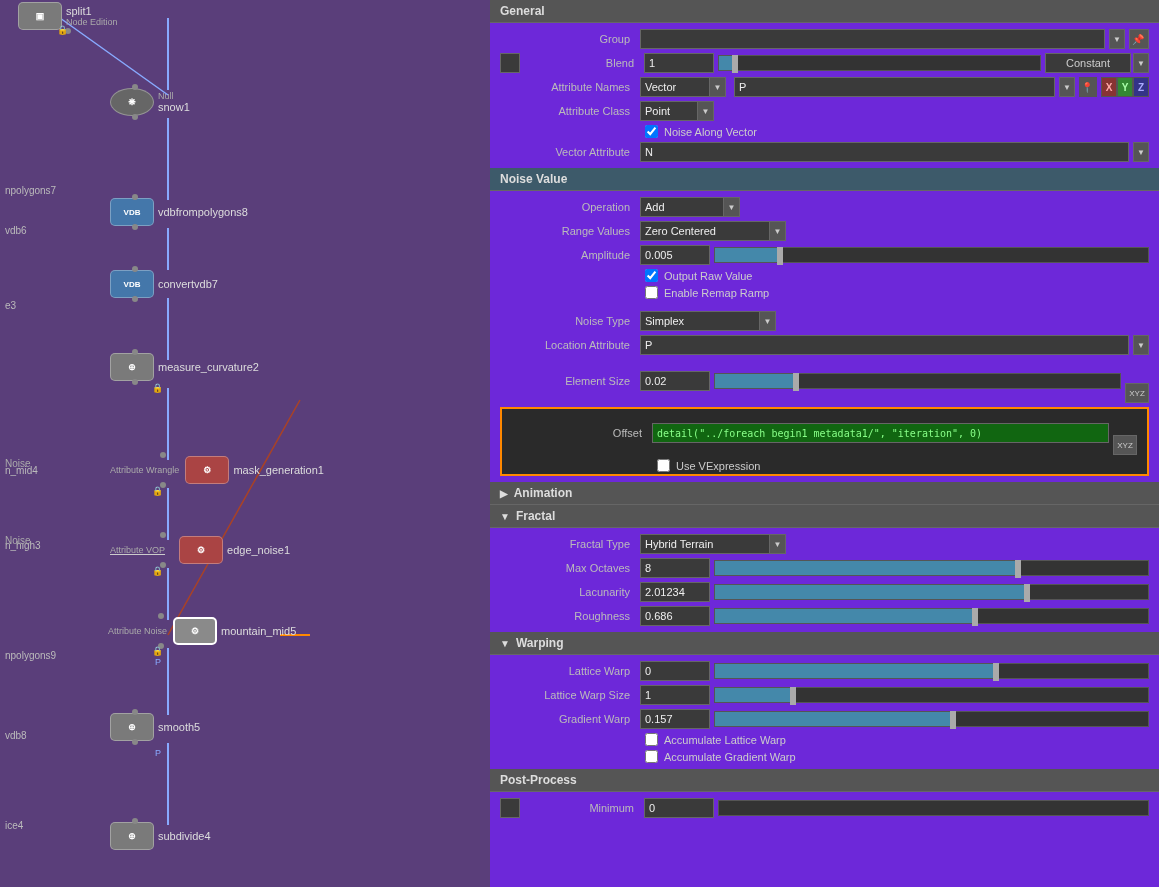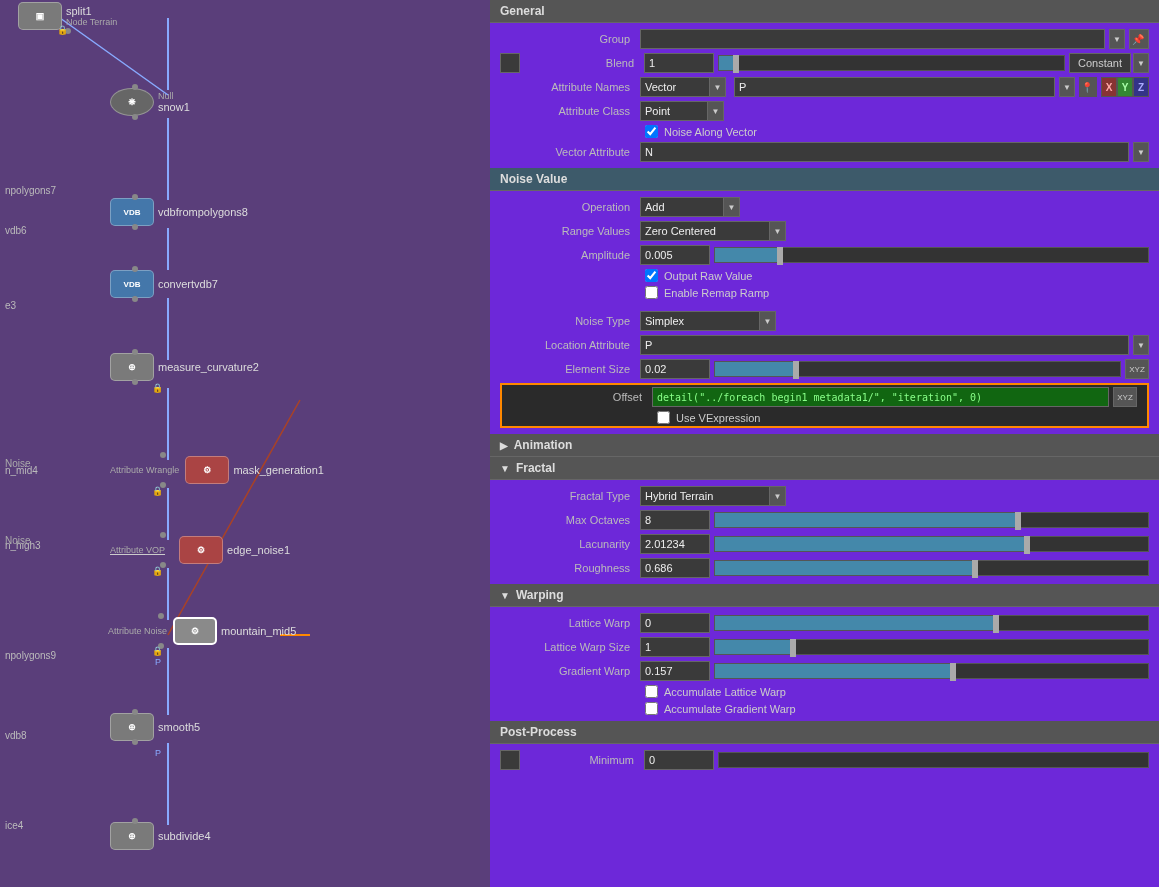--- a/index.html
+++ b/index.html
@@ -164,20 +164,21 @@
       width: 24px;
       height: 20px;
       background: #555;
       border: 1px solid #666;
       color: #ccc;
       display: flex;
       align-items: center;
       justify-content: center;
       font-size: 9px;
       cursor: pointer;
+      margin-top: 24px;
     }
 
     .node-small-dot {
       width: 6px;
       height: 6px;
       border-radius: 50%;
       background: #888;
     }
 
     
@@ -237,21 +238,21 @@
 
     <line x1="60" y1="18" x2="168" y2="95" stroke="#88aaff" stroke-width="1.5" stroke-dasharray="none"></line>
 
     <line x1="168" y1="635" x2="300" y2="400" stroke="#cc4400" stroke-width="1.5" opacity="0.7"></line>
   </svg>
 
   <div class="node-box" style="top:2px; left:18px;">
     <div class="nbox gray-box">▣</div>
     <div>
       <div class="nlabel">split1</div>
-      <div class="nsublabel">Node Terrain</div>
+      <div class="nsublabel">Node Edition</div>
     </div>
     <div class="node-small-dot" style="position:absolute;bottom:-4px;left:50%;transform:translateX(-50%);"></div>
   </div>
 
   <div style="position:absolute;top:25px;left:57px;font-size:9px;color:#aaa;">🔒</div>
 
   <div class="node-box" style="top:88px; left:110px;">
     <div class="nbox gray-box" style="background:#666;border-radius:50%;">❋</div>
     <div>
       <div class="nsublabel">Null</div>
@@ -385,21 +386,21 @@
     <div class="field-row">
       <div style="width:20px;height:20px;background:#3a3a3a;border:1px solid #666;margin-right:4px;flex-shrink:0;"></div>
       <div class="field-label" style="width:120px;">Blend</div>
       <div class="field-value">
         <input class="text-input number" type="text" value="1" style="">
         <div class="slider-track" style="flex:1;">
           <div class="slider-fill" style="width:5%;"></div>
           <div class="slider-handle" style="left:5%;"></div>
         </div>
         <div style="display:flex;align-items:center;gap:2px;">
-          <div style="background:#3a3a3a;border:1px solid #666;color:#ccc;padding:2px 8px;font-size:11px;height:20px;display:flex;align-items:center;">Constant</div>
+          <div style="background:#3a3a3a;border:1px solid #666;color:#ccc;padding:2px 20px;font-size:11px;height:20px;display:flex;align-items:center;">Constant</div>
           <div style="width:16px;height:20px;background:#555;border:1px solid #666;display:flex;align-items:center;justify-content:center;font-size:8px;">▼</div>
         </div>
       </div>
     </div>
 
     <div class="field-row">
       <div class="field-label">Attribute Names</div>
       <div class="field-value">
         <div class="dropdown-with-arrow">
           <select class="dropdown" style="width:70px;">
@@ -415,21 +416,21 @@
           <span class="btn-y">Y</span>
           <span class="btn-z">Z</span>
         </div>
       </div>
     </div>
 
     <div class="field-row">
       <div class="field-label">Attribute Class</div>
       <div class="field-value">
         <div class="dropdown-with-arrow">
-          <select class="dropdown" style="width:68px;">
+          <select class="dropdown" style="width:58px;">
             <option>Point</option>
           </select>
           <div class="dd-arrow">▼</div>
         </div>
       </div>
     </div>
 
     <div class="checkbox-row">
       <input type="checkbox" checked="" style="">
       <span class="checkbox-label">Noise Along Vector</span>

